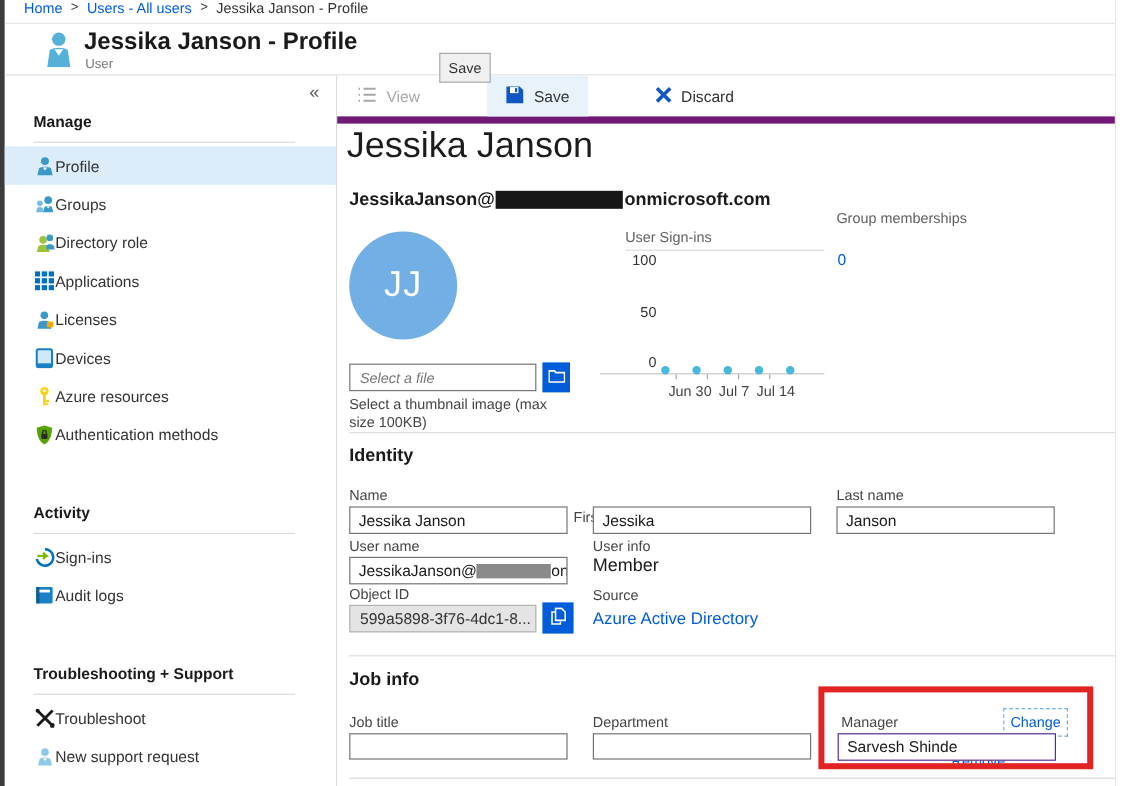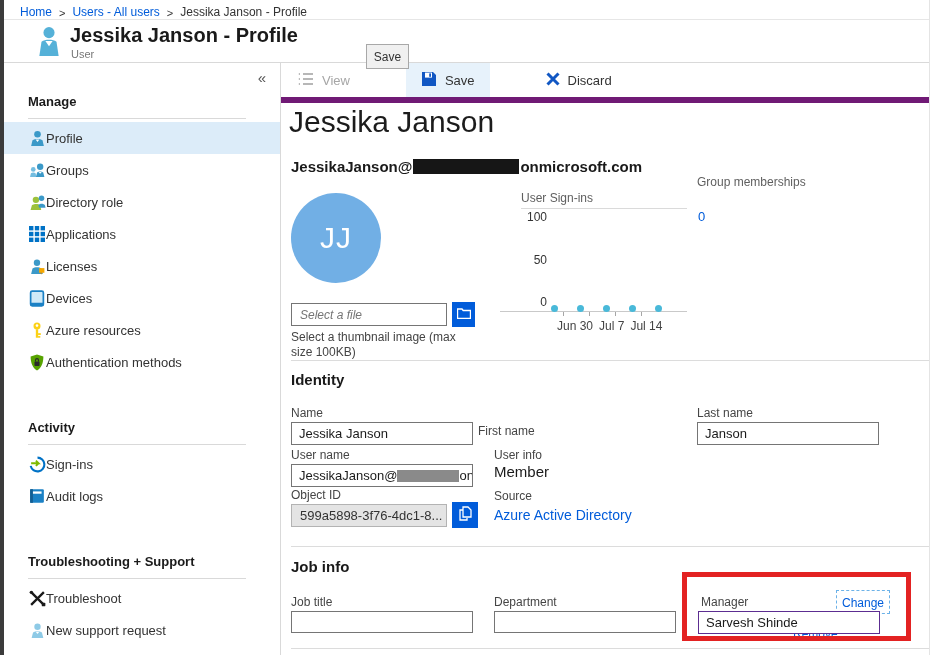--- a/index.html
+++ b/index.html
@@ -5,21 +5,21 @@
   * { margin:0; padding:0; box-sizing:border-box; }
   html,body { width:936px; height:655px; background:#fff; overflow:hidden;
     font-family:"Liberation Sans","DejaVu Sans",sans-serif; color:#1a1a1a; }
   .screen { position:relative; width:936px; height:655px; background:#fff; }
 
   .left-strip { position:absolute; left:0; top:0; width:4px; height:655px; background:#3b3b3b; }
   .right-edge { position:absolute; left:929px; top:0; width:1px; height:655px; background:#e4e4e4; }
 
   
   .crumbbar { position:absolute; left:4px; top:0; right:7px; height:20px; background:#fff;
-    border-bottom:1px solid #e6e6e6; display:flex; align-items:flex-end; padding-left:16px;
+    border-bottom:1px solid #e6e6e6; display:flex; align-items:flex-start; padding-left:16px;
     font-size:12px; gap:7px; }
   .crumb-link { color:#015cda; text-decoration:none; cursor:pointer; }
   .crumb-sep { color:#333; font-size:11px; }
   .crumb-cur { color:#333; }
 
   
   .pagehead { position:absolute; left:4px; top:20px; right:7px; height:43px; background:#fff;
     border-bottom:1px solid #d9d9d9; }
   .pagehead .bigicon { position:absolute; left:32px; top:6px; }
   .pagehead .ttl { position:absolute; left:66px; top:4px; font-size:20px; font-weight:700; color:#1a1a1a; }
@@ -359,20 +359,21 @@
 
       <div class="abs divider" style="top:257px;"></div>
 
       <div class="abs sect-h" style="left:10px; top:268px;">Identity</div>
 
       <div class="abs flabel" style="left:10px; top:303px;">Name</div>
       <div class="abs flabel" style="left:197px; top:303px;margin-top:18px;">First name</div>
       <div class="abs flabel" style="left:416px; top:303px;">Last name</div>
 
       <input class="abs tinput" style="left: 10px; top: 319px;" value="Jessika Janson">
+      <input class="abs tinput" style="left: 213px; top: 319px;" value="Jessika">
       <input class="abs tinput" style="left: 416px; top: 319px;" value="Janson">
 
       <div class="abs flabel" style="left:10px; top:345px;">User name</div>
       <div class="abs flabel" style="left:213px; top:345px;">User info</div>
 
       <div class="abs uname-box">
         <span>JessikaJanson@</span>
         <span class="redact-gray"></span>
         <span>onn</span>
       </div>

